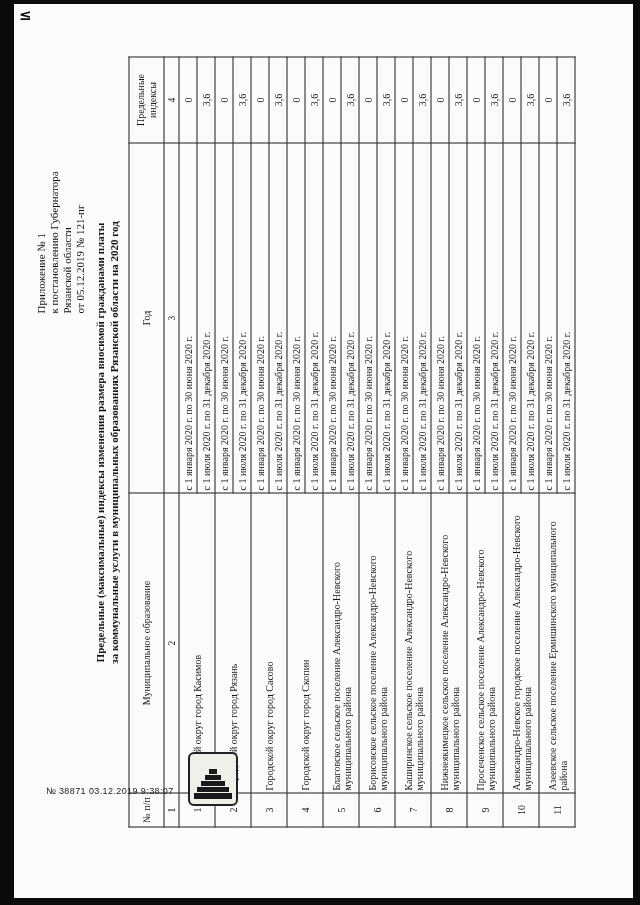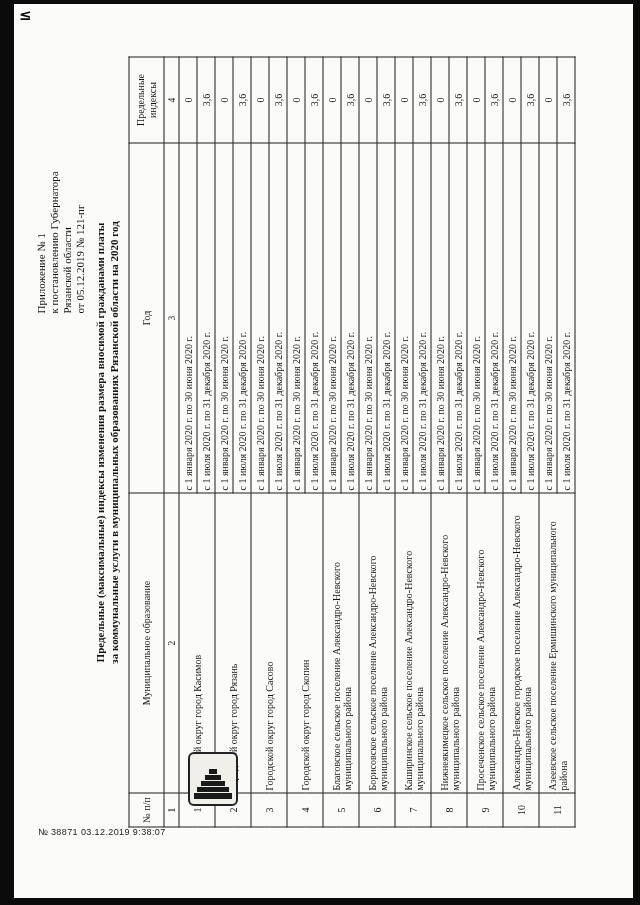--- a/index.html
+++ b/index.html
@@ -66,23 +66,23 @@
   tr.nums td{
     height:14px;text-align:center;font-size:9.5px;line-height:10px;
   }
   tbody tr{height:18px;}
   td.c-num{text-align:center;}
   td.c-mun{padding-left:3px;line-height:11px;}
   td.c-year{padding-left:3px;white-space:nowrap;}
   td.c-idx{text-align:center;}
   
   .stamp-text{
-    position:absolute;left:38px;top:786px;
+    position:absolute;left:46px;top:786px;
     font:9px "Liberation Sans","DejaVu Sans",sans-serif;
-    letter-spacing:.4px;color:#1c1c1c;z-index:5;margin-top:41px;
+    letter-spacing:.4px;color:#1c1c1c;z-index:5;
   }
   .emblem{
     position:absolute;left:188px;top:752px;
     width:46px;height:50px;
     border:2px solid #222;border-radius:6px;
     background:#f1efe9;
     z-index:5;
     display:flex;align-items:flex-end;justify-content:center;
   }
   .ziggurat{width:100%;display:flex;flex-direction:column;align-items:center;padding-bottom:5px;}

